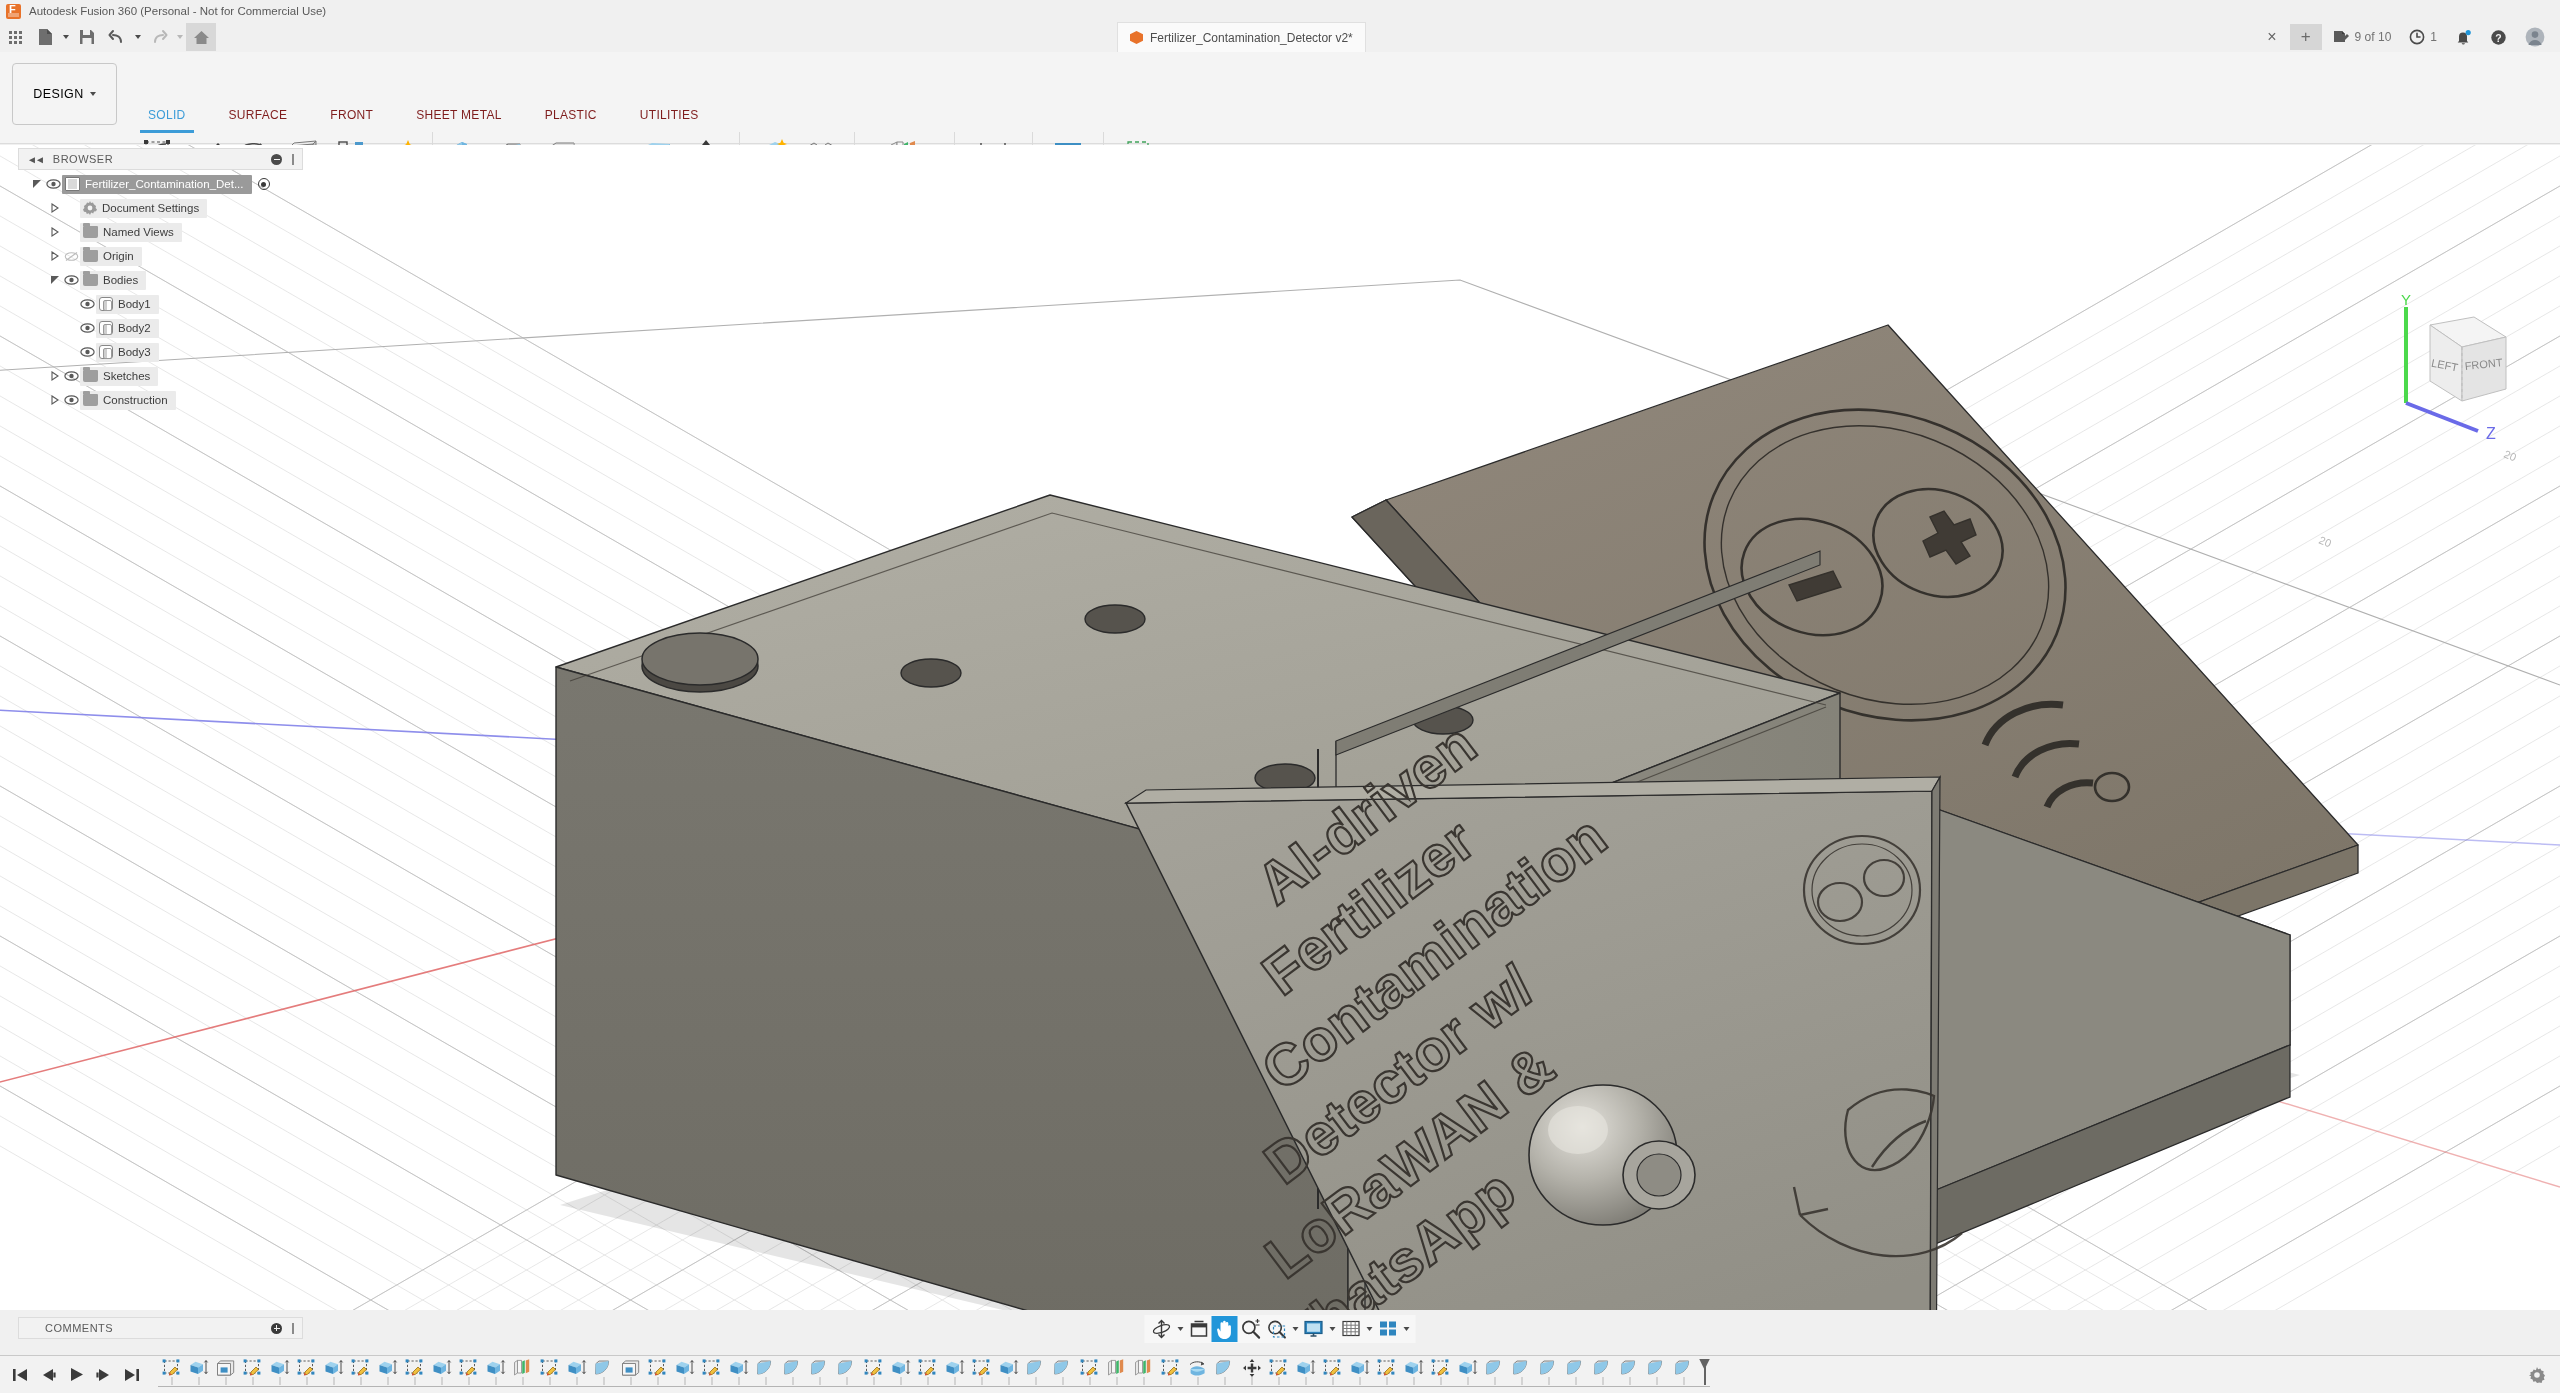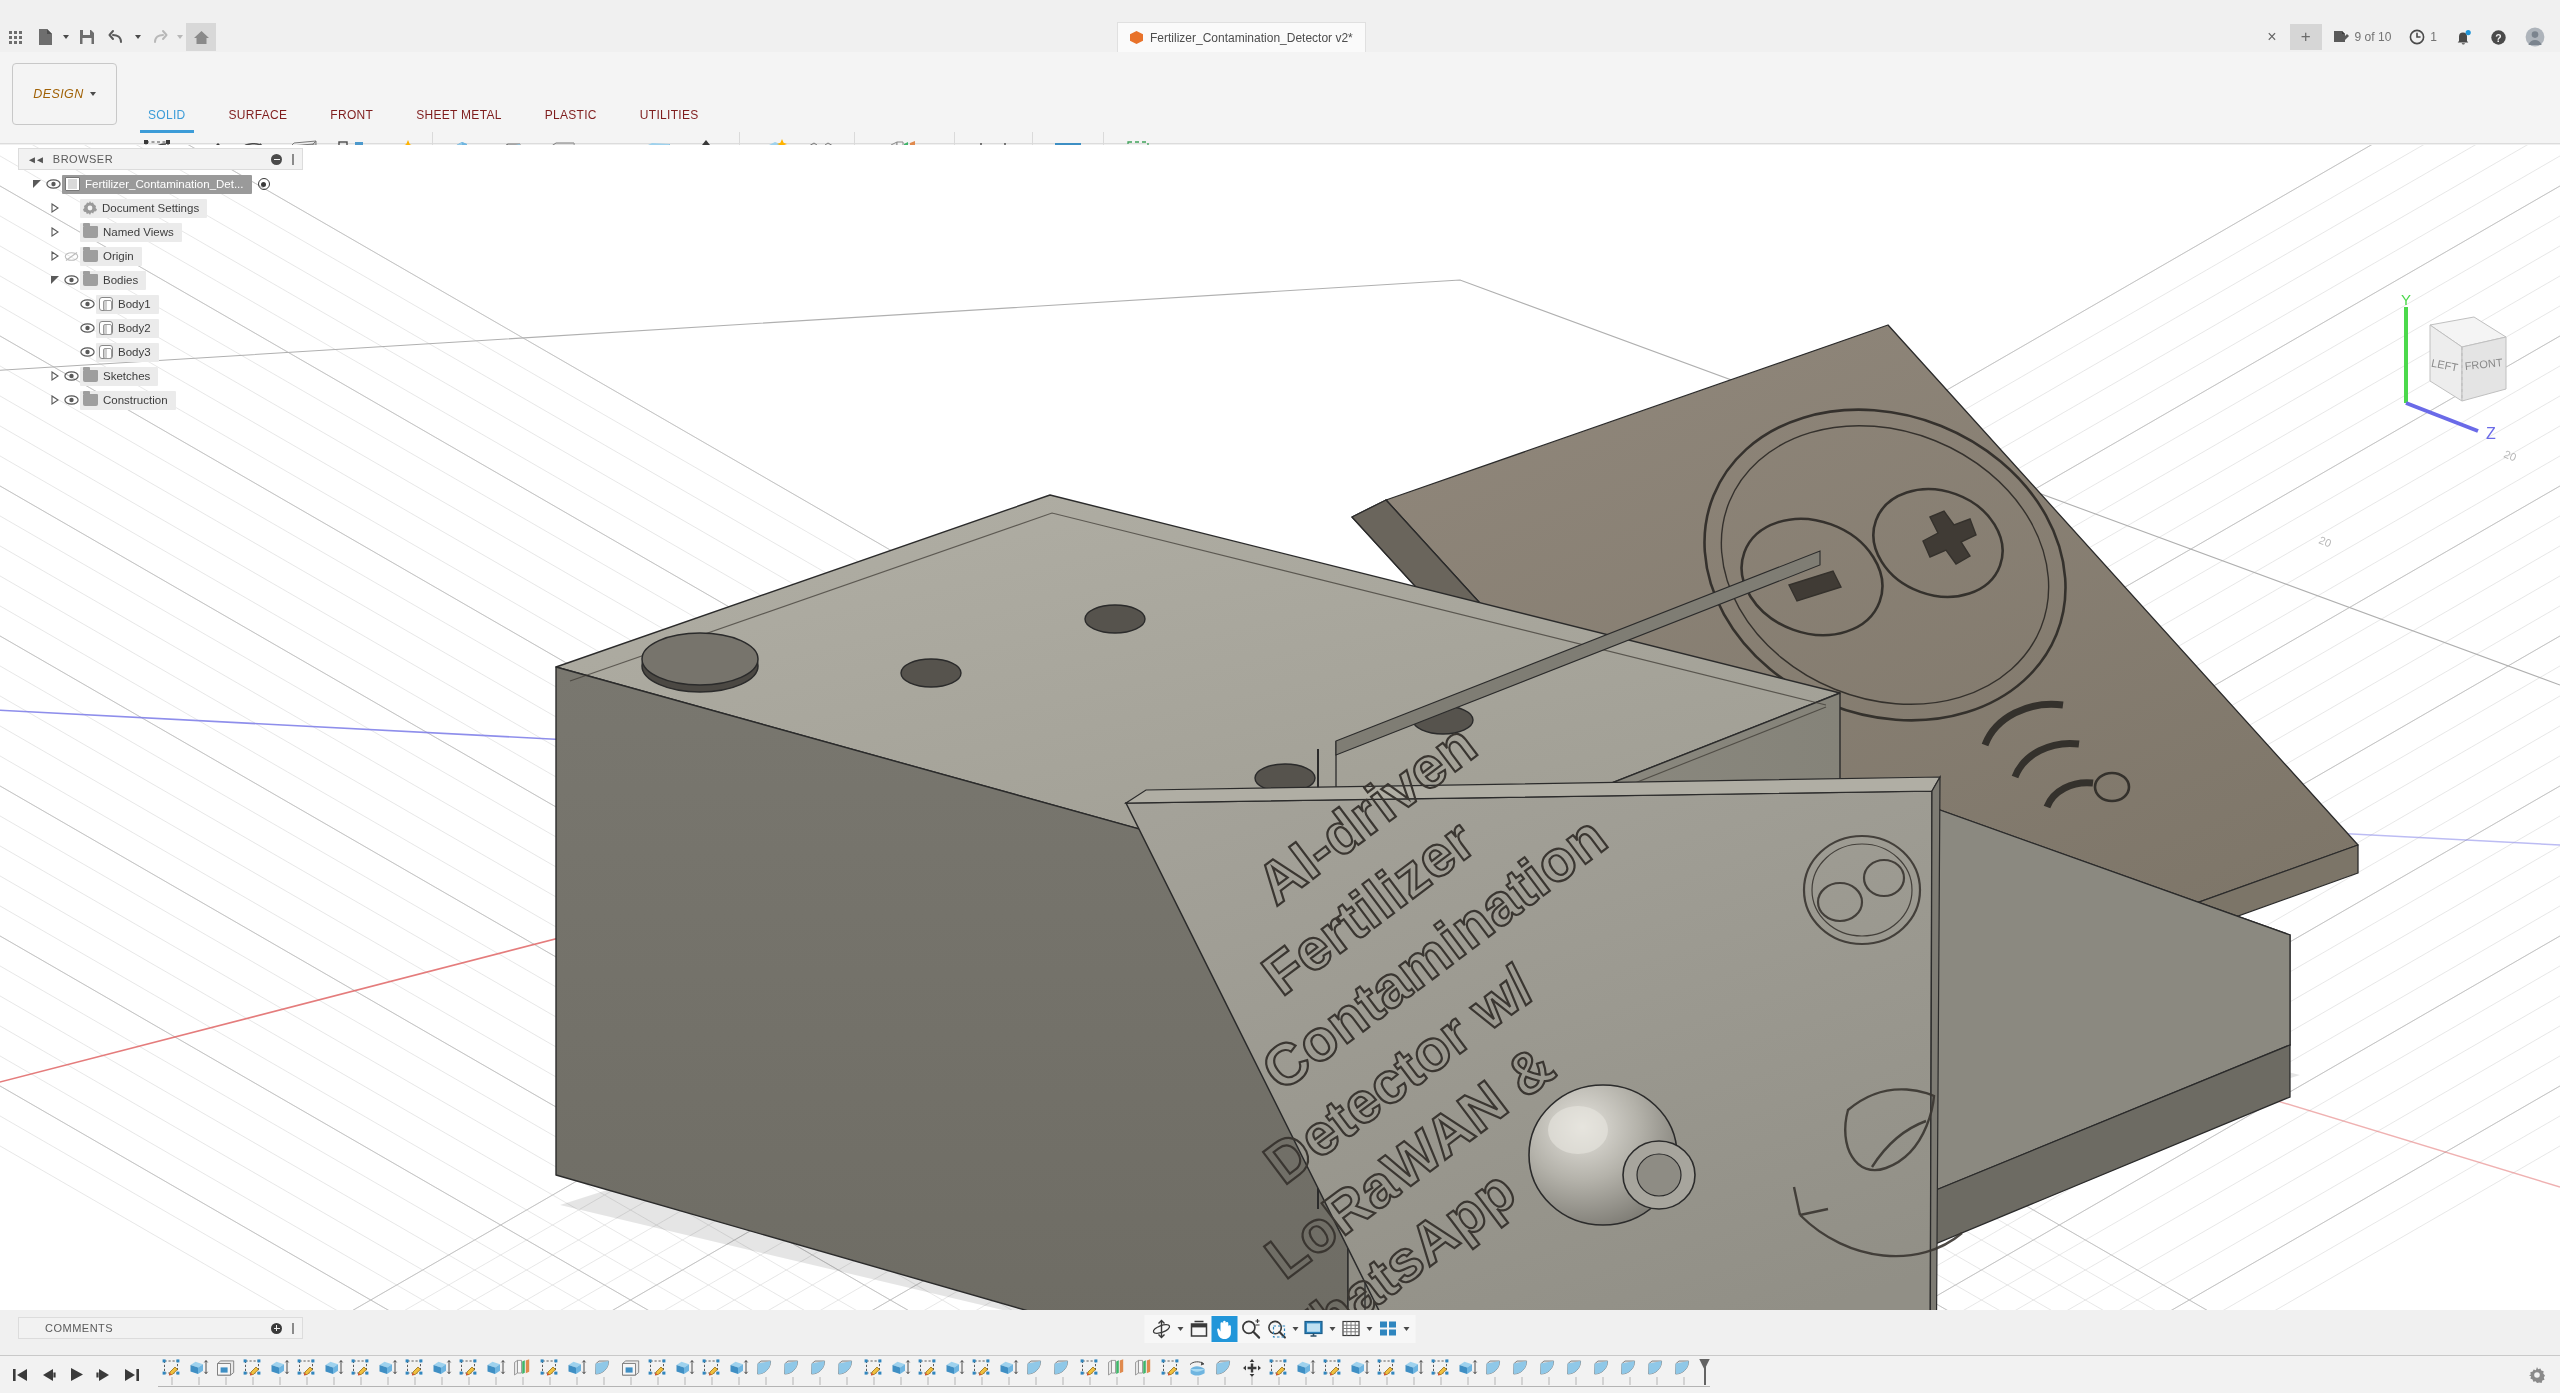--- a/index.html
+++ b/index.html
@@ -62,21 +62,21 @@
   
   .ribbon {
     position:absolute; left:0; top:52px; width:2560px; height:92px;
     background:#f4f4f4; border-bottom:1px solid #dcdcdc;
   }
   .design-box {
     position:absolute; left:12px; top:11px; width:105px; height:62px;
     border:1px solid #c8c8c8; border-radius:4px; background:#f4f4f4;
     display:flex; align-items:center; justify-content:center; gap:6px; cursor:pointer;
   }
-  .design-box .lbl { font-size:12.5px; color:#a16207; letter-spacing:.4px;font-style:italic; }
+  .design-box .lbl { font-size:12.5px; color:#000000; letter-spacing:.4px; }
 
   .ribbon-tabs { position:absolute; left:130px; top:56px; display:flex; gap:7px; }
   .rtab { padding:0 18px; height:20px; font-size:12px; color:#7f1d1d; cursor:pointer;
           letter-spacing:.3px; position:relative; }
   .rtab.active { color:#3c9cd8; }
   .rtab.active::after {
     content:""; position:absolute; left:10px; right:10px; bottom:-5px; height:3px; background:#3c9cd8;
   }
 
   .ribbon-body { position:absolute; left:130px; top:80px; height:62px; display:flex; align-items:flex-start; }
@@ -162,20 +162,24 @@
   .tl-end::before { content:""; position:absolute; left:0; top:2px; width:11px; height:10px; background:#636363;
     clip-path: polygon(0 0,100% 0,55% 100%,45% 100%); }
   .tl-end::after { content:""; position:absolute; left:4.5px; top:10px; width:2px; height:18px; background:#636363; }
   .tl-settings { margin-left:auto; margin-right:10px; width:26px; height:26px; display:flex; align-items:center; justify-content:center; cursor:pointer; }
 </style>
 </head>
 <body>
 
 <div id="app">
 
+  <div class="titlebar">
+    <div class="fusion-logo"></div>
+    <span class="title-text">Autodesk Fusion 360 (Personal - Not for Commercial Use)</span>
+  </div>
 
   <div class="qat">
     <div class="qat-btn">
       <span class="grid-icon">
           <i></i>
           <i></i>
           <i></i>
           <i></i>
           <i></i>
           <i></i>

